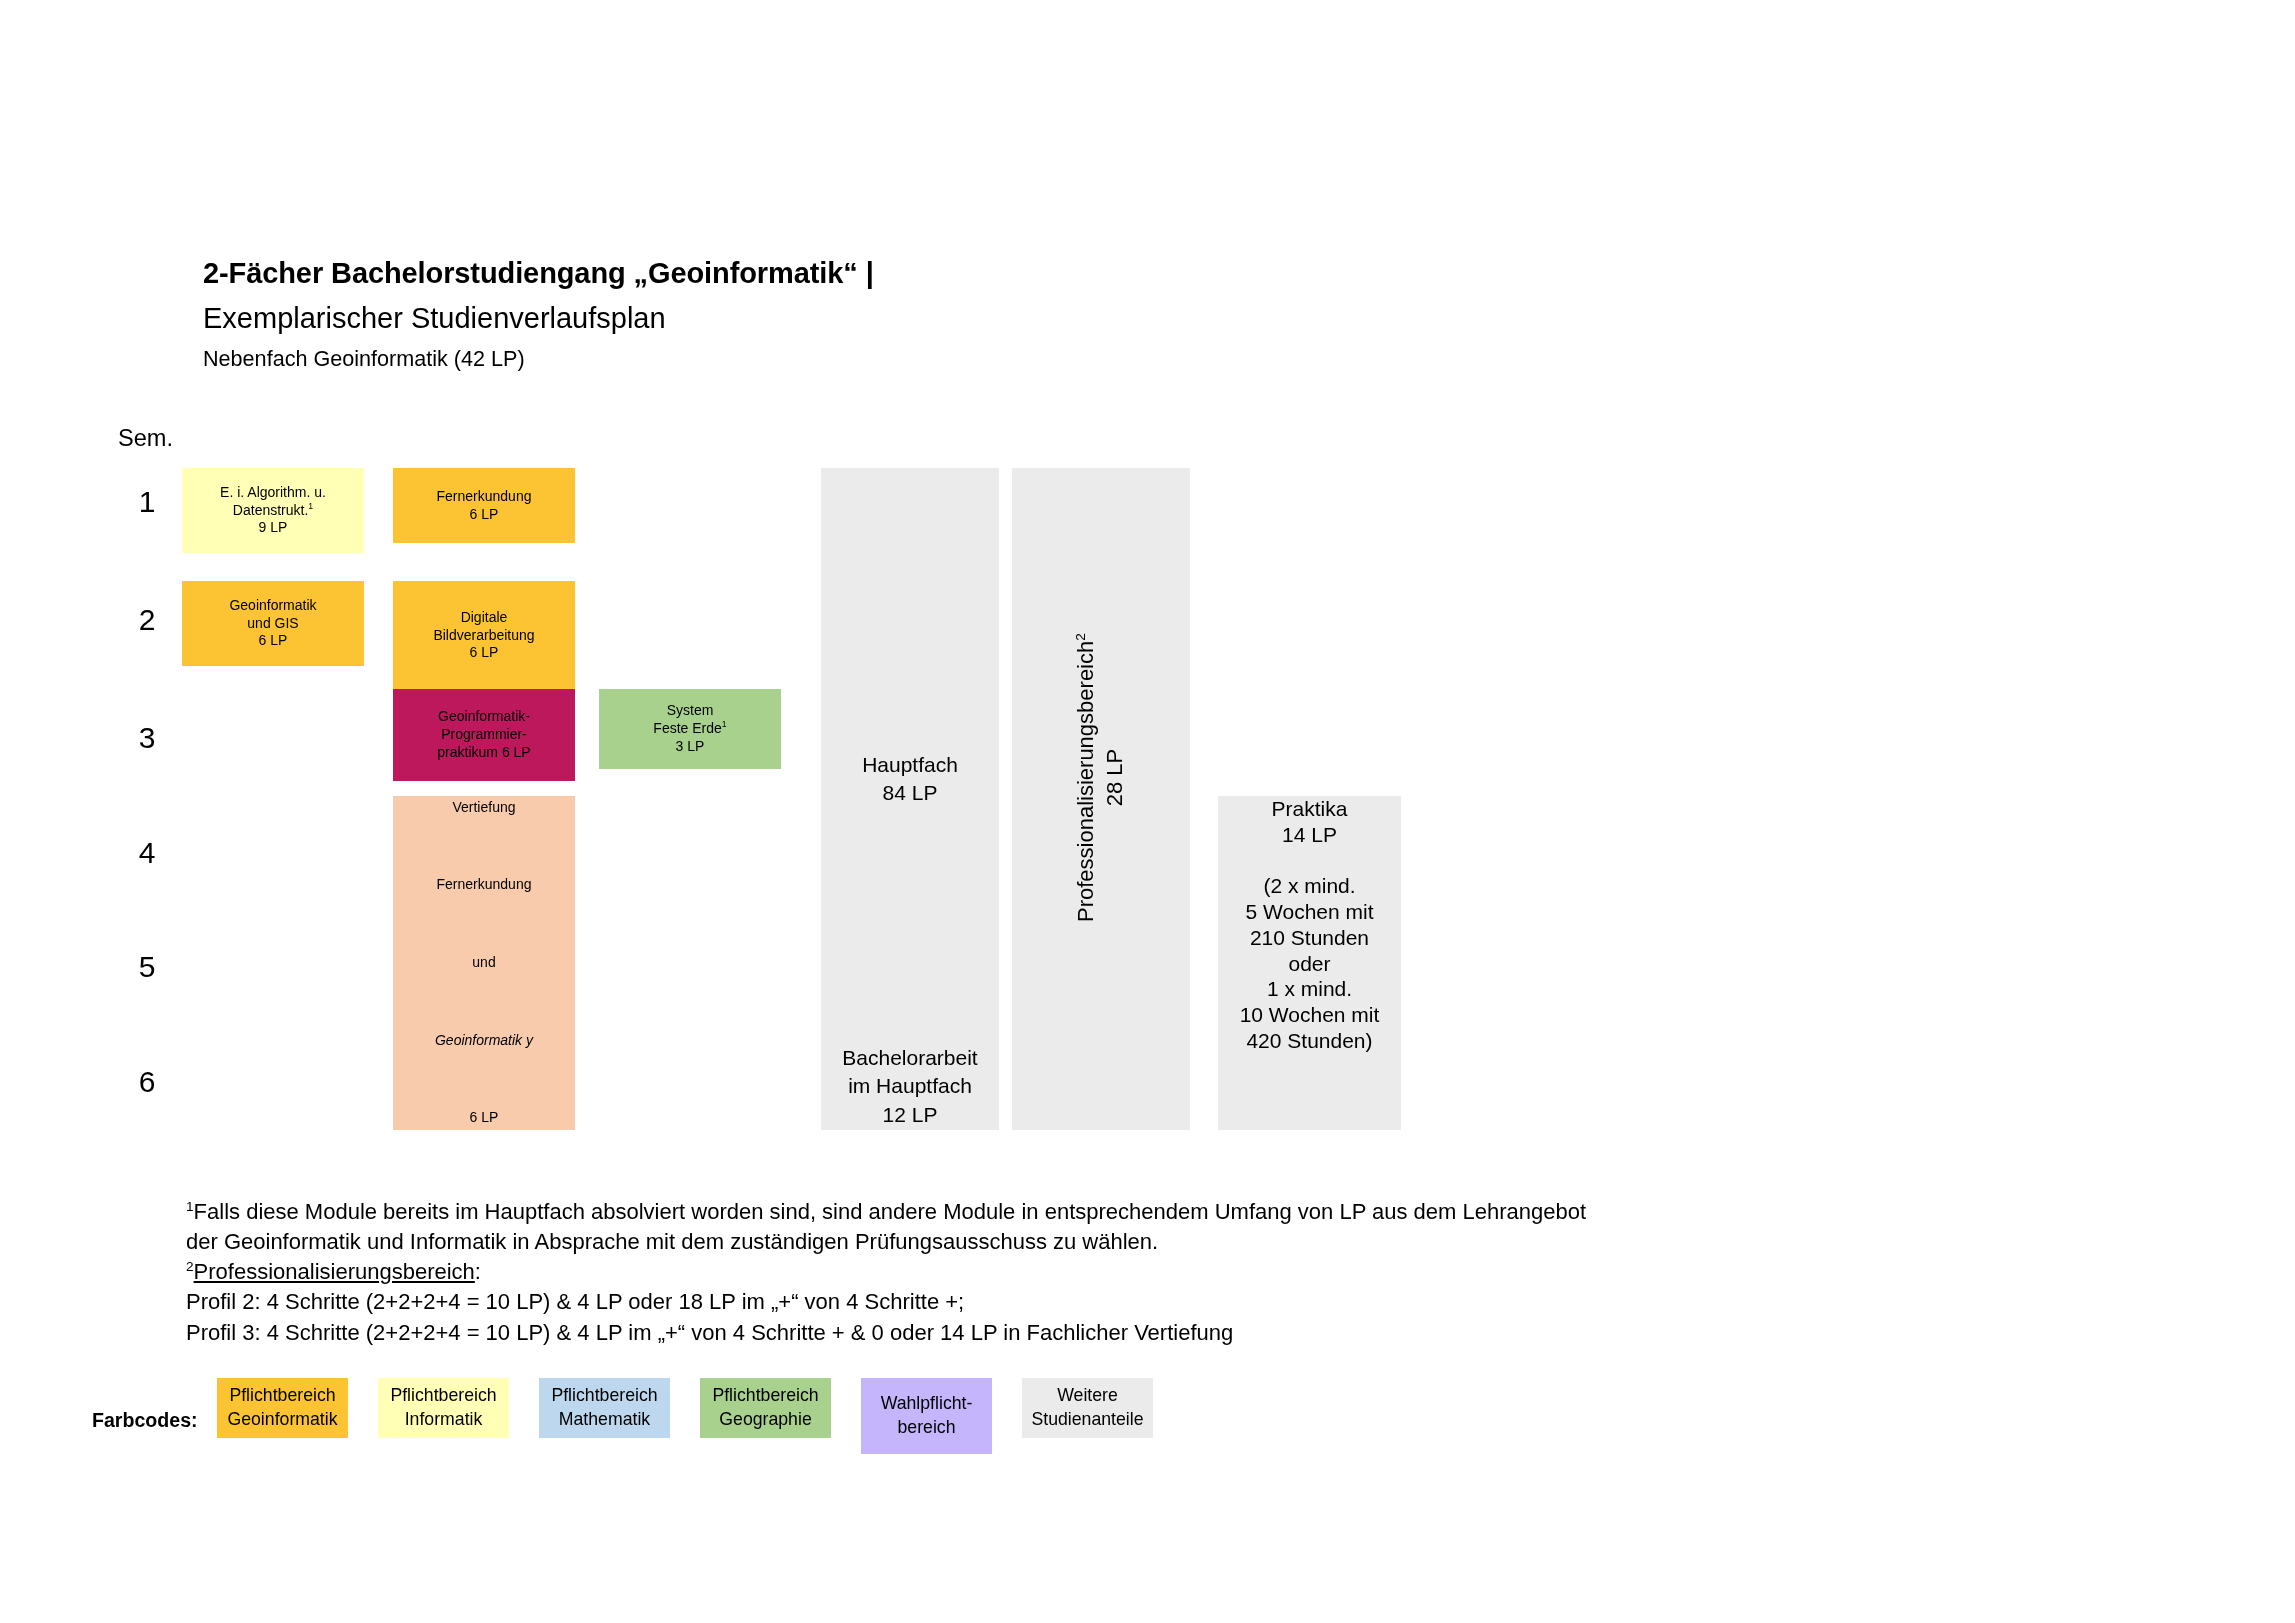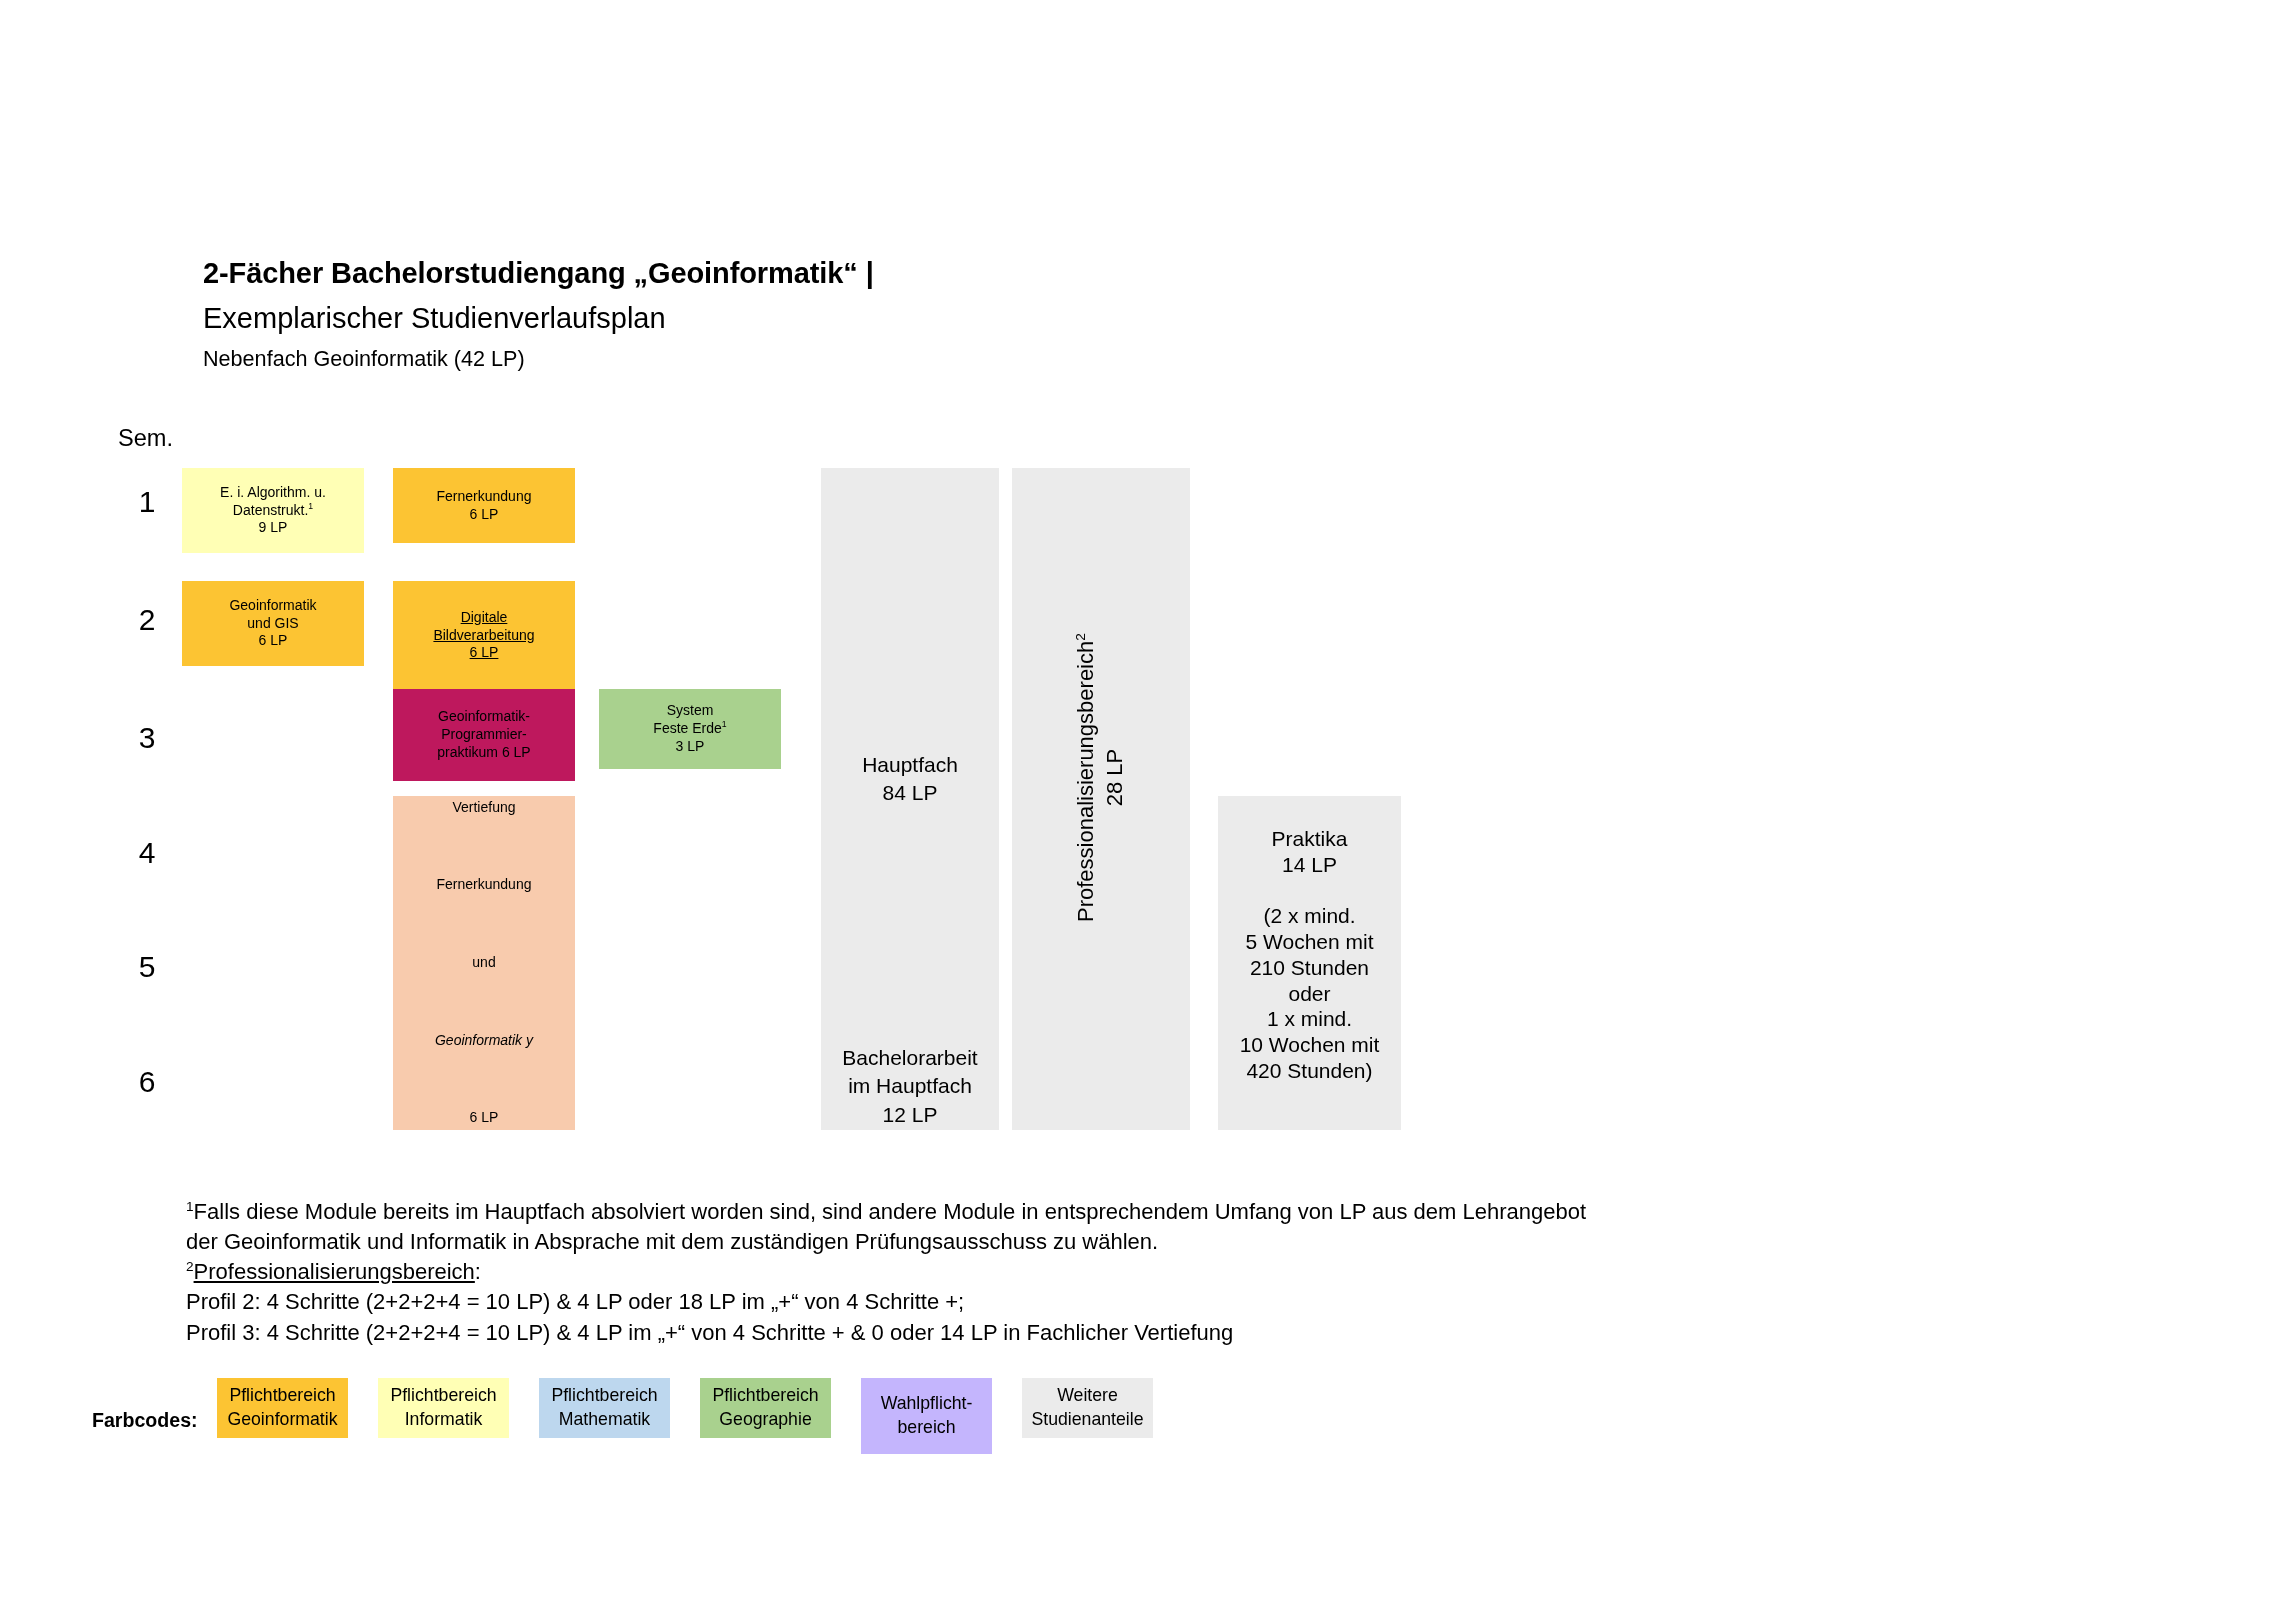--- a/index.html
+++ b/index.html
@@ -137,21 +137,21 @@
     <span class="ln">Fernerkundung</span>
     <span class="ln">6 LP</span>
   </div>
 
   <div class="abs box" style="left: 182px; top: 581px; width: 182px; height: 85px; background: rgb(252, 196, 51);">
     <span class="ln">Geoinformatik</span>
     <span class="ln">und GIS</span>
     <span class="ln">6 LP</span>
   </div>
 
-  <div class="abs box" style="left: 393px; top: 581px; width: 182px; height: 109px; background: rgb(252, 196, 51); text-decoration: underline;">
+  <div class="abs box" style="left: 393px; top: 581px; width: 182px; height: 109px; background: rgb(252, 196, 51);">
     <span class="ln">Digitale</span>
     <span class="ln">Bildverarbeitung</span>
     <span class="ln">6 LP</span>
   </div>
 
   <div class="abs box" style="left: 393px; top: 689px; width: 182px; height: 92px; background: #be185d;">
     <span class="ln">Geoinformatik-</span>
     <span class="ln">Programmier-</span>
     <span class="ln">praktikum 6 LP</span>
   </div>
@@ -184,21 +184,21 @@
 
   <div class="abs" style="left:1012px; top:468px; width:178px; height:662px; background:#EBEBEB;">
     <div class="abs vert-label" style="left:-183px; top:281px; width:544px;">
       <span>Professionalisierungsbereich</span><sup>2</sup><br>
       <span>28 LP</span>
     </div>
   </div>
 
   <div class="abs" style="left:1218px; top:796px; width:183px; height:334px; background:#EBEBEB;
               display:flex; flex-direction:column; align-items:center; justify-content:flex-start;
-              padding-top:30px; box-sizing:border-box; font-size:21px; line-height:1.23; text-align:center;">
+              padding-top:0; box-sizing:border-box; font-size:21px; line-height:1.23; text-align:center;">
     <span class="ln">Praktika</span>
     <span class="ln">14 LP</span>
     <span class="ln" style="height:25.5px;"></span>
     <span class="ln">(2 x mind.</span>
     <span class="ln">5 Wochen mit</span>
     <span class="ln">210 Stunden</span>
     <span class="ln">oder</span>
     <span class="ln">1 x mind.</span>
     <span class="ln">10 Wochen mit</span>
     <span class="ln">420 Stunden)</span>

